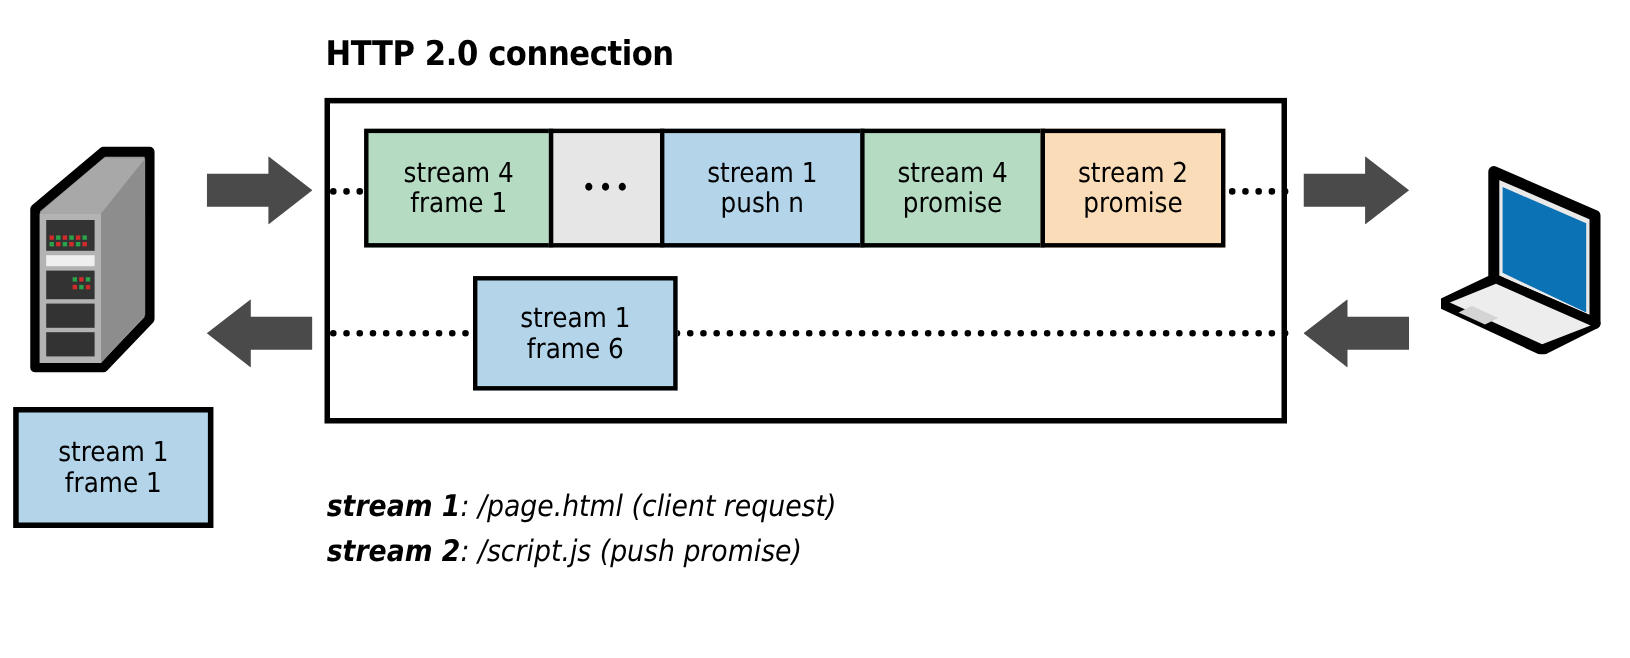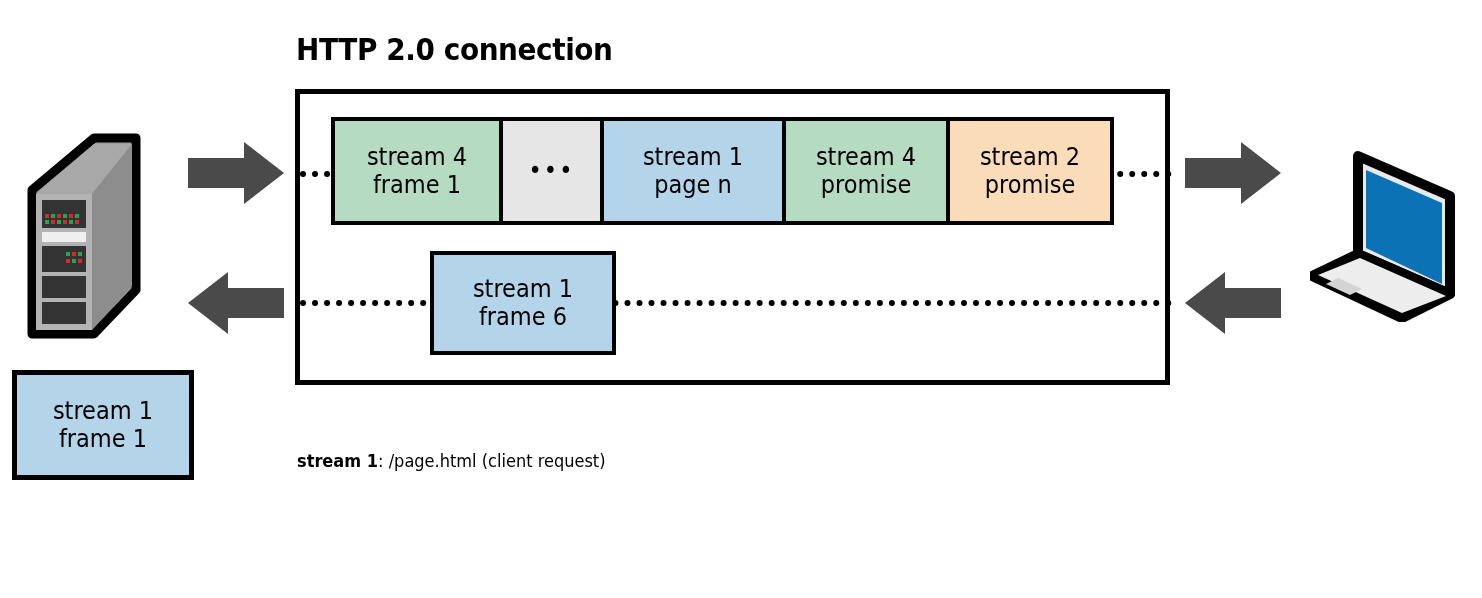--- a/index.html
+++ b/index.html
@@ -146,22 +146,23 @@
 
   
   #server-icon { position: absolute; left: 22px; top: 128px; }
   #laptop-icon { position: absolute; left: 1310px; top: 134px; }
 
   
   #legend {
     position: absolute;
     left: 297px;
     top: 440px;
-    font-size: 18px;
+    font-size: 27px;
     line-height: 41px;
+    font-style: italic;
   }
   .legend-row { white-space: nowrap; }
   .legend-key { font-weight: bold; }
   .legend-val { font-weight: normal; }
 </style>
 </head>
 <body>
 
 <div id="diagram-title">HTTP 2.0 connection</div>
 
@@ -255,21 +256,21 @@
     <span>stream 4</span>
     <span class="line2">frame 1</span>
   </div>
 
   <div class="frame-box fill-gray" id="frame-ellipsis">
     <span class="line2">•••</span>
   </div>
 
   <div class="frame-box fill-blue" id="frame-stream1-fn">
     <span>stream 1</span>
-    <span class="line2">page n</span>
+    <span class="line2">push n</span>
   </div>
 
   <div class="frame-box fill-green italic-sub" id="frame-stream4-promise">
     <span>stream 4</span>
     <span class="line2">promise</span>
   </div>
 
   <div class="frame-box fill-peach italic-sub" id="frame-stream2-promise">
     <span>stream 2</span>
     <span class="line2">promise</span>
@@ -284,13 +285,16 @@
 
 <div id="frame-detached-stream1-f1">
   <span>stream 1</span>
   <span>frame 1</span>
 </div>
 
 <div id="legend">
   <div class="legend-row">
     <span class="legend-key">stream 1</span><span class="legend-val">: /page.html  (client request)</span>
   </div>
+  <div class="legend-row">
+    <span class="legend-key">stream 2</span><span class="legend-val">: /script.js  (push promise)</span>
+  </div>
 </div>
 
 </body></html>

